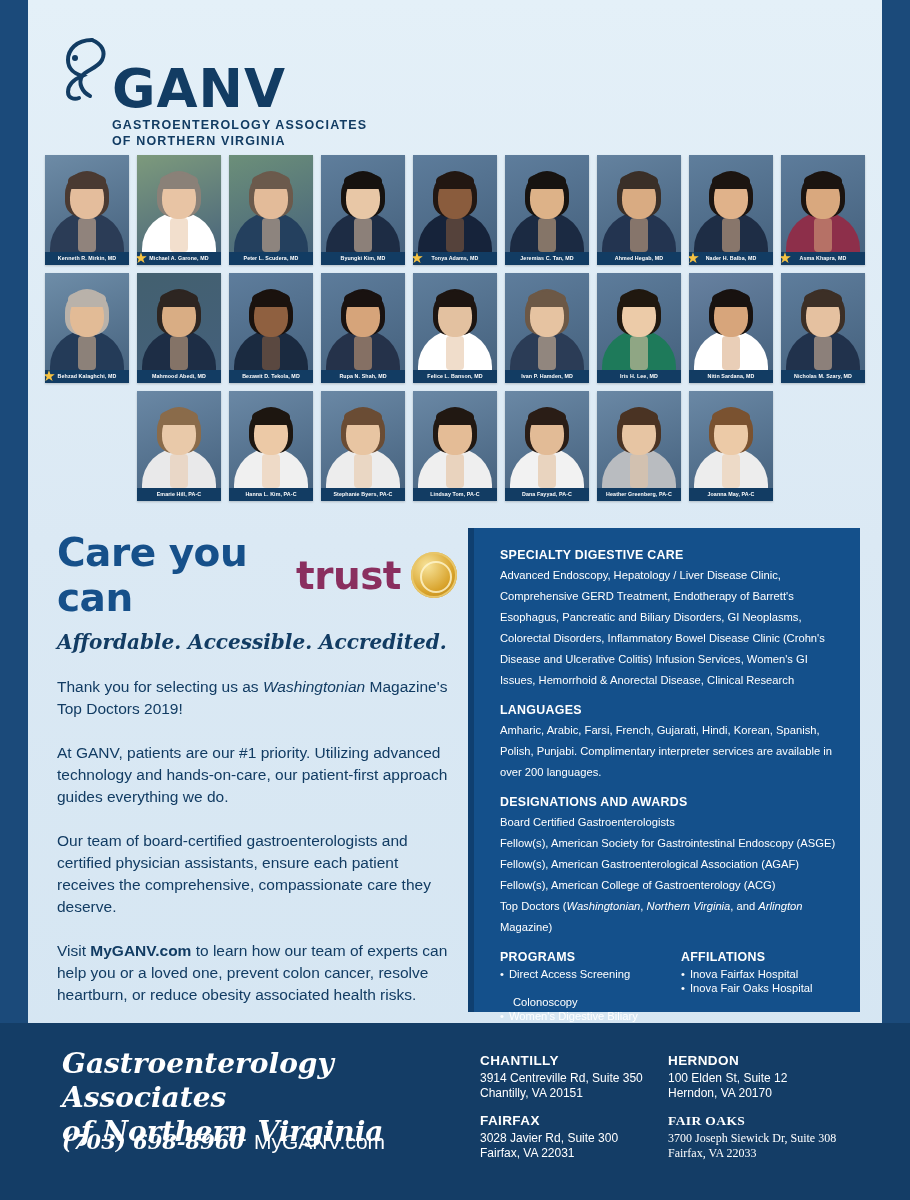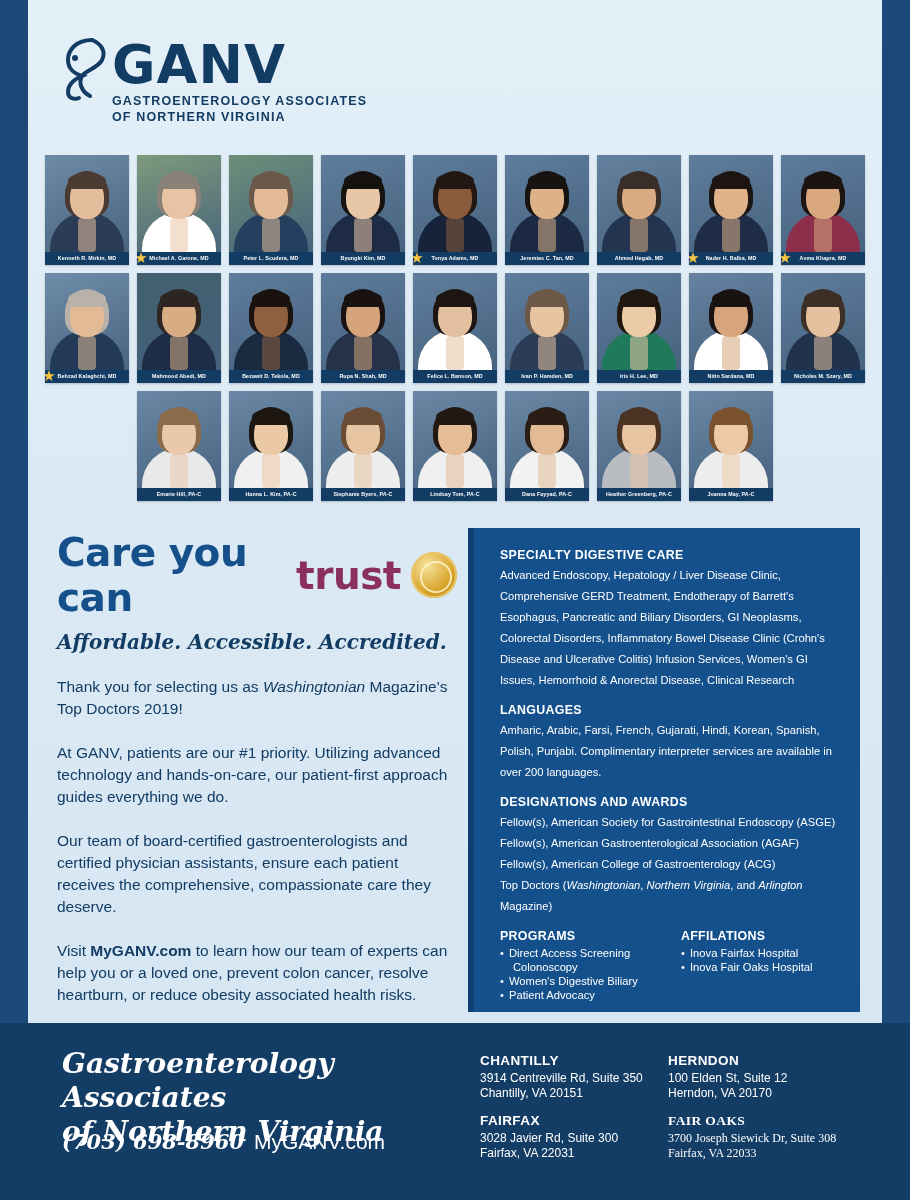--- a/index.html
+++ b/index.html
@@ -16,21 +16,21 @@
     background:linear-gradient(180deg,#e4f0f8 0%,#dbe9f4 45%,#d4e5f2 100%);
   }
   
   .rail{position:absolute;top:0;width:28px;height:1023px;background:#1b4a7a;}
   .rail.left{left:0;}
   .rail.right{right:0;}
 
   
   .logo-wrap{position:absolute;left:62px;top:36px;display:flex;align-items:flex-start;}
   .logo-mark{width:46px;height:66px;position:relative;margin-right:4px;}
-  .logo-text{padding-top:4px;}
+  .logo-text{padding-top:4px;margin-top:24px;}
   .logo-word{
     font-family:"DejaVu Sans", sans-serif;
     font-size:53px;line-height:50px;font-weight:bold;letter-spacing:1px;
     color:#123c63;
   }
   .logo-sub1{font-size:12.5px;letter-spacing:1.15px;color:#123c63;font-weight:bold;margin-top:4px;}
   .logo-sub2{font-size:12.5px;letter-spacing:1.15px;color:#123c63;font-weight:bold;margin-top:2px;}
 
   
   .grid{position:absolute;left:0;top:155px;width:910px;}
@@ -96,21 +96,21 @@
   .panel-inner{padding:20px 22px 0 26px;}
   .p-h{font-size:12.4px;font-weight:bold;letter-spacing:.3px;margin:0 0 3px;}
   .p-h .new{font-family:"DejaVu Serif",serif;font-style:italic;font-size:14px;}
   .p-b{font-size:11.2px;line-height:21px;margin:0 0 12px;}
   .p-b i{font-style:italic;}
   .cols{display:flex;gap:24px;}
   .col{flex:1;}
   .bullets{list-style:none;margin:0;padding:0;font-size:11.2px;line-height:14px;}
   .bullets li{position:relative;padding-left:9px;}
   .bullets li:before{content:"•";position:absolute;left:0;top:0;}
-  .bullets li.cont{padding-left:13px;}
+  .bullets li.cont{padding-left:13px;margin-top:14px;}
   .bullets li.cont:before{content:"";}
 
   
   .footer{
     position:absolute;left:0;bottom:0;width:910px;height:177px;background:#143d66;color:#fff;
   }
   .f-name{
     position:absolute;left:62px;top:24px;width:400px;
     font-family:"DejaVu Serif", serif;font-style:italic;font-weight:bold;
     font-size:28px;line-height:34px;
@@ -458,20 +458,21 @@
       <div class="p-h">SPECIALTY DIGESTIVE CARE</div>
       <div class="p-b">Advanced Endoscopy, Hepatology / Liver Disease Clinic, Comprehensive GERD Treatment, Endotherapy of Barrett's Esophagus, Pancreatic and Biliary Disorders, GI Neoplasms, Colorectal Disorders, Inflammatory Bowel Disease Clinic (Crohn's Disease and Ulcerative Colitis) Infusion Services, Women's GI Issues, Hemorrhoid &amp; Anorectal Disease, Clinical Research</div>
 
 
       <div class="p-h">LANGUAGES</div>
       <div class="p-b">Amharic, Arabic, Farsi, French, Gujarati, Hindi, Korean, Spanish, Polish, Punjabi. Complimentary interpreter services are available in over 200 languages.</div>
 
       <div class="p-h">DESIGNATIONS AND AWARDS</div>
       <div class="p-b">
         <div id="desig-lines">
+            <div>Board Certified Gastroenterologists</div>
             <div>Fellow(s), American Society for Gastrointestinal Endoscopy  (ASGE)</div>
             <div>Fellow(s), American Gastroenterological Association (AGAF)</div>
             <div>Fellow(s), American College of Gastroenterology (ACG)</div>
           </div>
         <div>
           <span>Top Doctors (</span><i>Washingtonian</i><span>, </span><i>Northern Virginia</i><span>, and </span><i>Arlington</i><span> Magazine)</span>
         </div>
       </div>
 
       <div class="cols">

